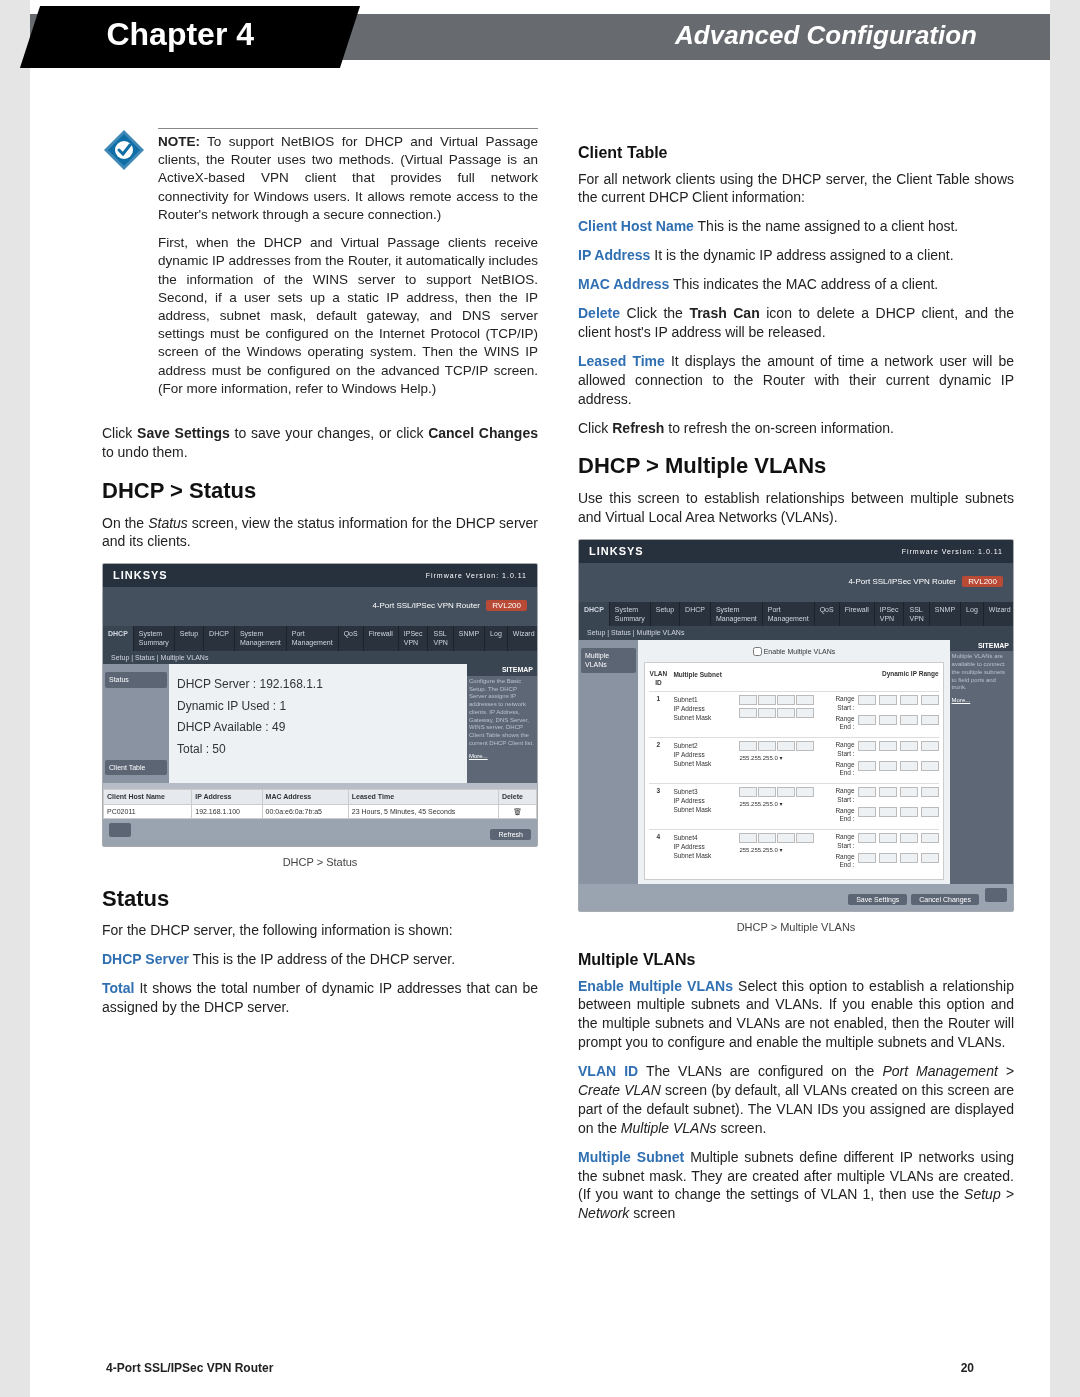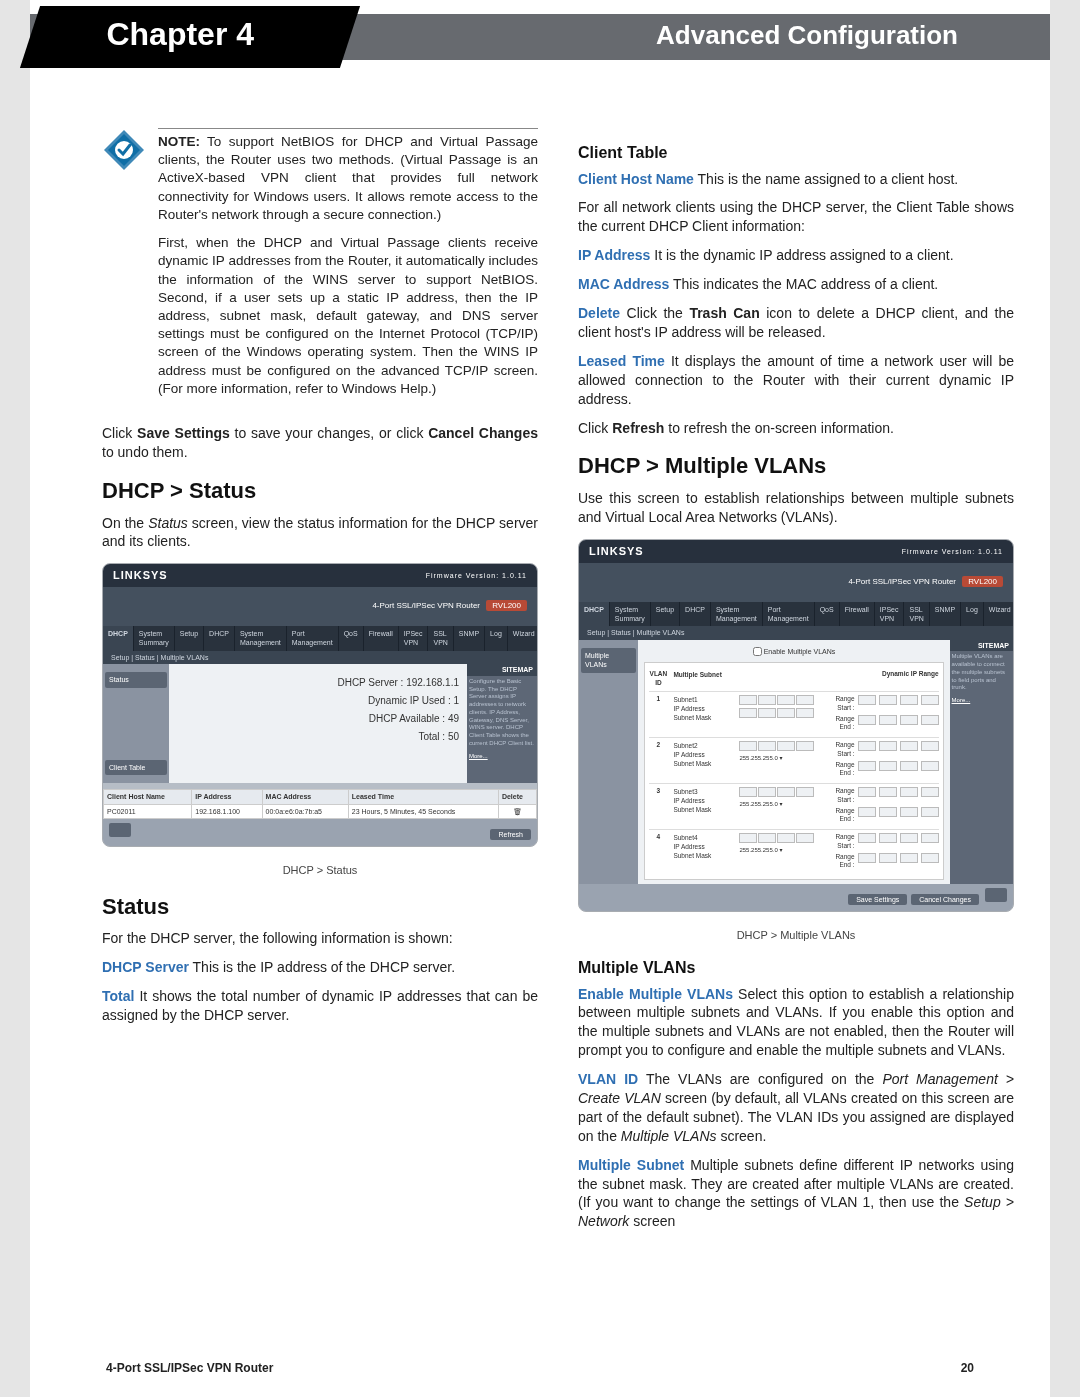--- a/index.html
+++ b/index.html
@@ -16,22 +16,22 @@
   .header-wrap {
     position: relative;
     height: 72px;
   }
   .header-right {
     position: absolute; top: 14px; right: 0; left: 0; height: 46px;
     background: #676a6f;
     color: #fff;
   }
   .header-right-inner {
-    position: absolute; right: 92px; top: 6px;
-    font-weight: 700; font-size: 26px;
+    position: absolute; right: 73px; top: 6px;
+    font-weight: 700; font-size: 26px; font-style: italic;
   }
   .header-left {
     position: absolute; top: 6px; left: 0; height: 62px; width: 320px;
     background: #000; color: #fff;
     transform: skewX(-18deg);
   }
   .header-left-inner {
     transform: skewX(18deg);
     padding: 10px 0 0 74px;
     font-weight: 700; font-size: 32px;
@@ -61,44 +61,44 @@
   .note-icon svg { width: 44px; height: 44px; }
   .note-text {
     border-top: 1px solid #888;
     padding-top: 4px;
     font-size: 13.5px;
     text-align: justify;
   }
   .note-text p { margin-bottom: 10px; }
   
   .figure {
-    margin: 12px 0 16px;
+    margin: 12px 0 8px;
     border: 1px solid #a8acb1;
     background: #b6bdc6;
     overflow: hidden;
-    border-radius: 8px;
+    border-radius: 2px;
   }
   .fig-brandbar { background:#27303d; color:#fff; padding:4px 10px; font-size:11px; font-weight:700; letter-spacing:1px; display:flex; justify-content:space-between; align-items:center;}
   .fig-modelbar { background:#44505e; color:#fff; font-size:8px; padding:14px 10px; text-align:right;}
   .fig-modelbar .badge{background:#b84a36; padding:1px 6px; border-radius:2px; font-size:8px; margin-left:4px;}
   .fig-tabs { background:#29323d; color:#cfd6df; display:flex; font-size:7px; }
   .fig-tabs .tab { padding:3px 5px; border-right:1px solid #1a222c;}
   .fig-tabs .tab.active{background:#3a4552; font-weight:700;}
   .fig-subtabs { background:#3a4552; color:#cfd6df; padding:2px 8px; font-size:7px;}
   .fig-body { display:flex; }
   .fig-sidebar-l { width:66px; background:#8a93a1; }
   .fig-sidebar-l .s-item{background:#5b6573; color:#fff; font-size:7px; padding:3px 4px; margin:8px 2px; border-radius:2px;}
   .fig-main {
     flex:1; background:#eef1f4; padding:10px 8px; font-size:8px; color:#333;
     position:relative;
   }
   .fig-sidebar-r { width:70px; background:#5d6776; font-size:6px; color:#cfd6df; padding:2px;}
   .fig-sidebar-r .title{background:#3a4552; color:#fff; text-align:right; font-size:7px; font-weight:700; padding:1px 4px; margin:-2px -2px 2px -2px;}
   .fig-caption { text-align:center; font-size:11px; color:#444; margin:6px 0 12px;}
-  .fig-status-lines{ text-align:right; font-size:10px; line-height:1.8;}
+  .fig-status-lines{ text-align:left; font-size:12px; line-height:1.8;}
   .fig-table { background:#fff; border:1px solid #ccc; font-size:7px; margin-top:6px; width:100%; border-collapse:collapse;}
   .fig-table th,.fig-table td{border:1px solid #ccc; padding:2px 3px; text-align:left; color:#333;}
   .fig-table th{background:#e6eaef;}
   .fig-btnrow{ text-align:right; padding:4px 6px; background:#9aa3b0;}
   .fig-btnrow span{background:#5b6573; color:#fff; font-size:7px; padding:2px 8px; border-radius:2px;}
   
   .vlan-rows { background:#fff; border:1px solid #ccc; padding:4px;}
   .vlan-enable { text-align:center; font-size:7px; padding:3px 0 6px; color:#333;}
   .vlan-enable input{vertical-align:middle; width:9px; height:9px;}
   .vlan-row{display:flex; align-items:flex-start; gap:6px; border-top:1px solid #ddd; padding:3px 0; font-size:6.5px; color:#333;}
@@ -226,22 +226,22 @@
       <div class="fig-caption">DHCP &gt; Status</div>
 
       <div class="h-section">Status</div>
       <p>For the DHCP server, the following information is shown:</p>
       <p><span class="blue">DHCP Server</span><span>  This is the IP address of the DHCP server.</span></p>
       <p><span class="blue">Total</span><span>  It shows the total number of dynamic IP addresses that can be assigned by the DHCP server.</span></p>
     </div>
 
     <div class="col">
       <div class="h-sub">Client Table</div>
+      <p>For all network clients using the DHCP server, the Client Table shows the current DHCP Client information:</p>
       <p><span class="blue">Client Host Name</span><span>  This is the name assigned to a client host.</span></p>
-      <p>For all network clients using the DHCP server, the Client Table shows the current DHCP Client information:</p>
       <p><span class="blue">IP Address</span><span>  It is the dynamic IP address assigned to a client.</span></p>
       <p><span class="blue">MAC Address</span><span>  This indicates the MAC address of a client.</span></p>
       <p><span class="blue">Delete</span><span>  Click the </span><strong class="b">Trash Can</strong><span> icon to delete a DHCP client, and the client host's IP address will be released.</span></p>
       <p><span class="blue">Leased Time</span><span>  It displays the amount of time a network user will be allowed connection to the Router with their current dynamic IP address.</span></p>
       <p><span>Click </span><strong class="b">Refresh</strong><span> to refresh the on-screen information.</span></p>
 
       <div class="h-section">DHCP &gt; Multiple VLANs</div>
       <p>Use this screen to establish relationships between multiple subnets and Virtual Local Area Networks (VLANs).</p>
 
       <div class="figure">

